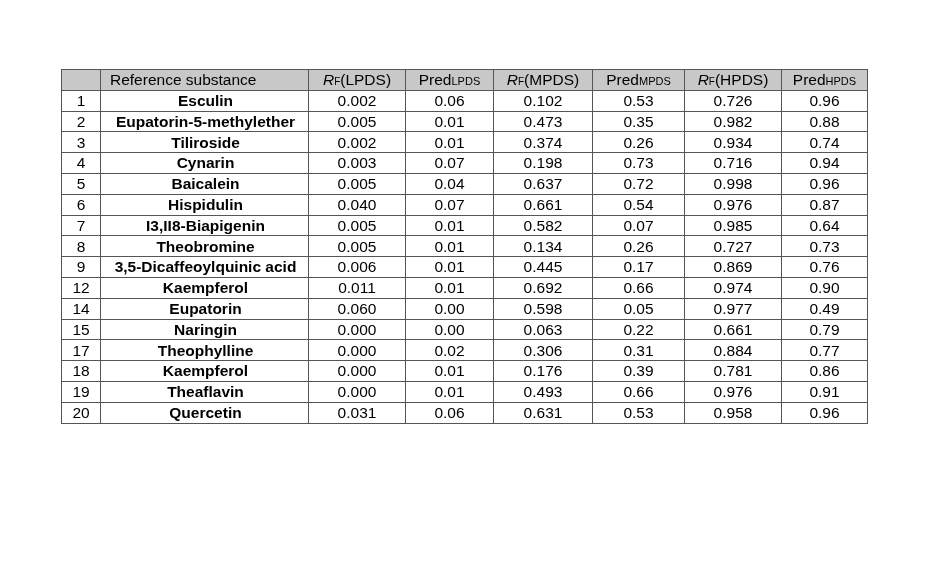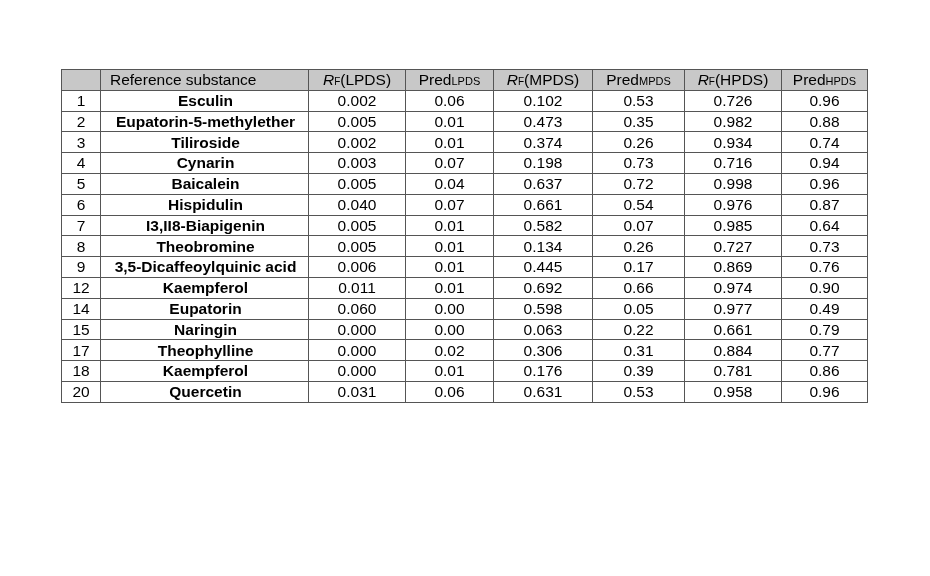--- a/index.html
+++ b/index.html
@@ -199,20 +199,30 @@
         <td class="idx">18</td>
         <td class="name">Kaempferol</td>
         <td class="num">0.000</td>
         <td class="num">0.01</td>
         <td class="num">0.176</td>
         <td class="num">0.39</td>
         <td class="num">0.781</td>
         <td class="num">0.86</td>
       </tr>
       <tr>
+        <td class="idx">19</td>
+        <td class="name">Theaflavin</td>
+        <td class="num">0.000</td>
+        <td class="num">0.01</td>
+        <td class="num">0.493</td>
+        <td class="num">0.66</td>
+        <td class="num">0.976</td>
+        <td class="num">0.91</td>
+      </tr>
+      <tr>
         <td class="idx">20</td>
         <td class="name">Quercetin</td>
         <td class="num">0.031</td>
         <td class="num">0.06</td>
         <td class="num">0.631</td>
         <td class="num">0.53</td>
         <td class="num">0.958</td>
         <td class="num">0.96</td>
       </tr>
     </tbody>

